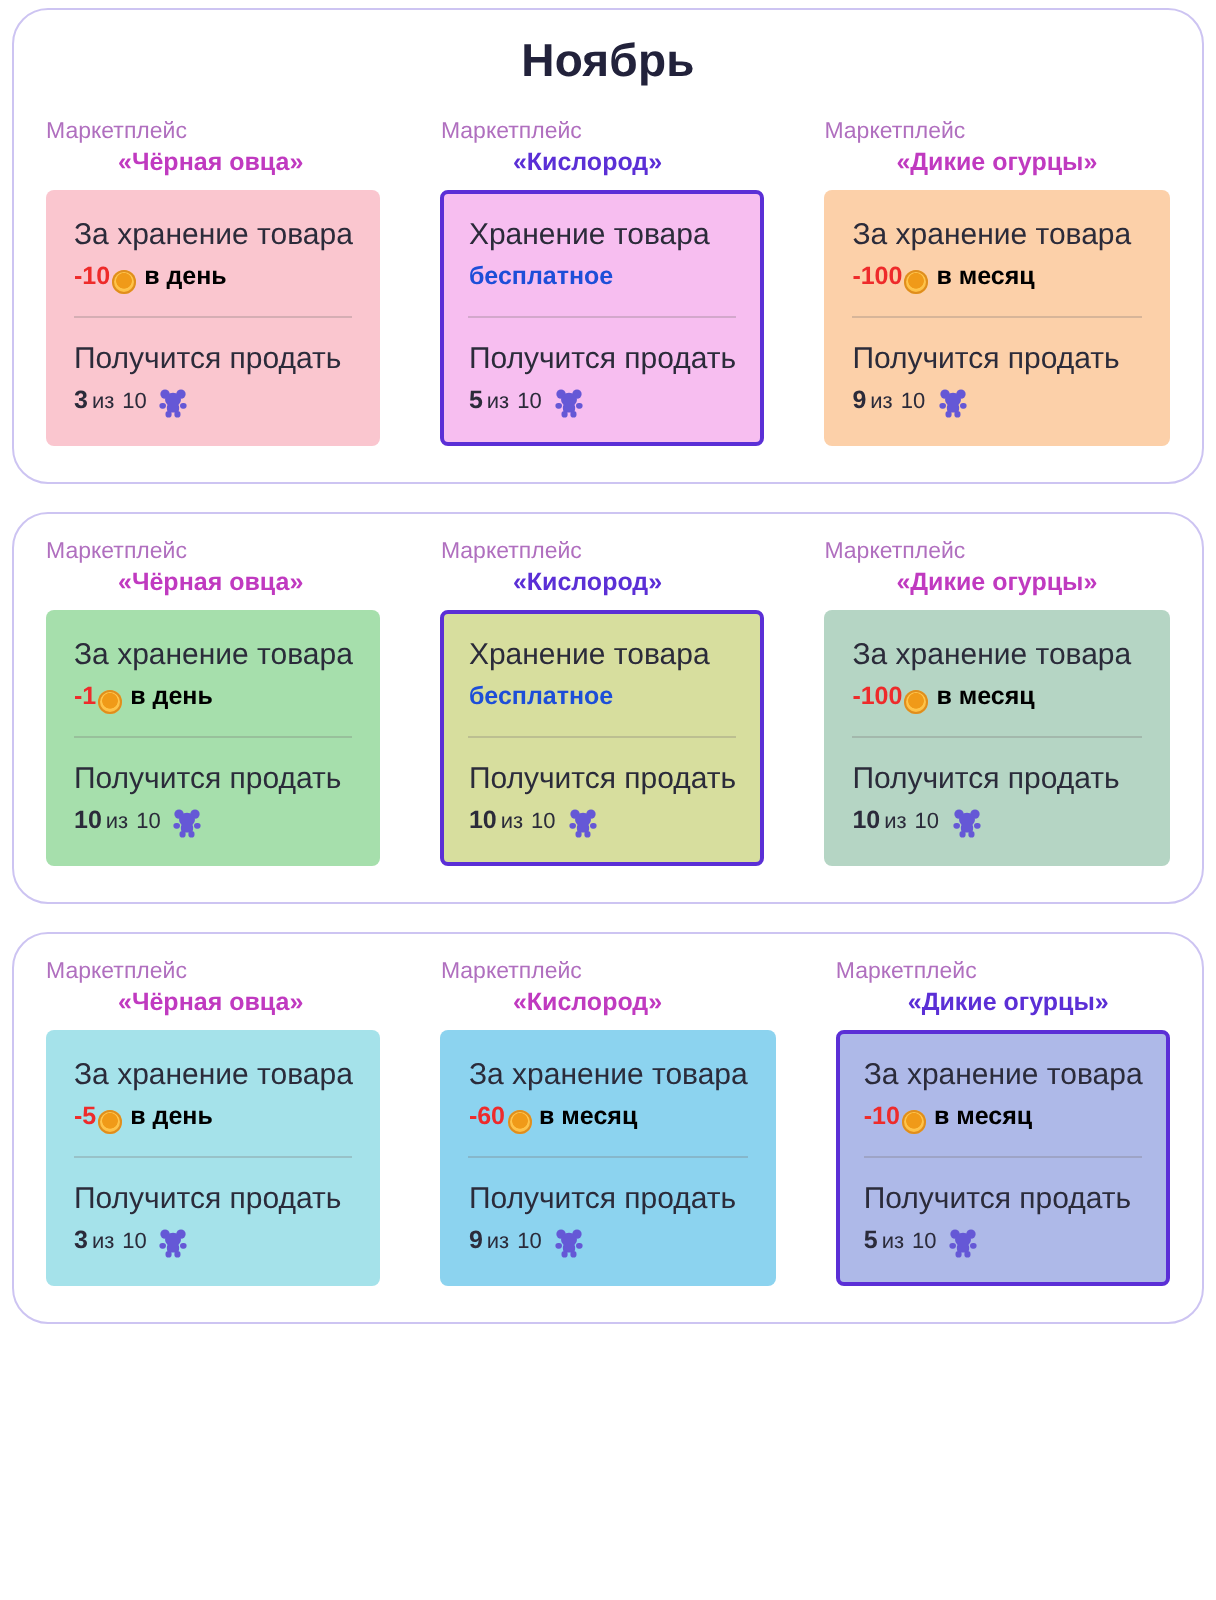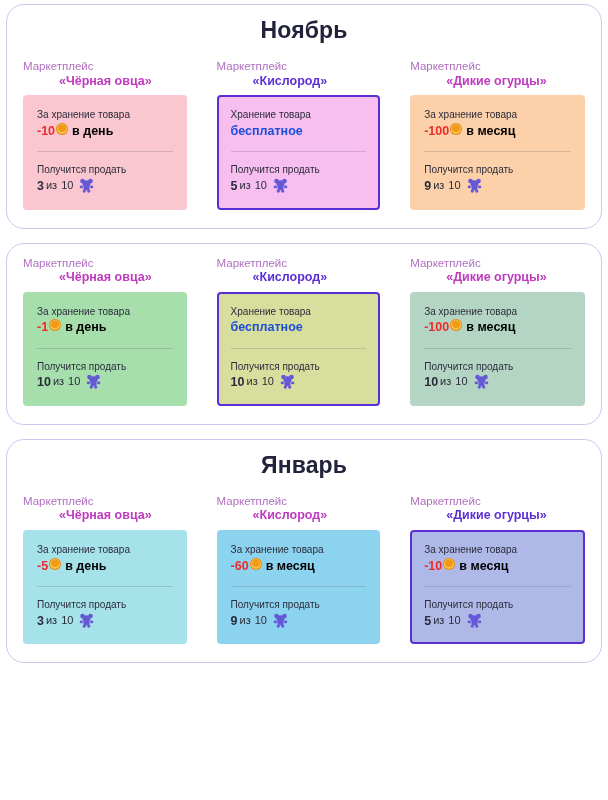--- a/index.html
+++ b/index.html
@@ -82,32 +82,32 @@
     flex-direction: column;
     border: 2.5px solid transparent;
   }
   .card.highlight {
     border-color: #5b2fd6;
   }
 
   .card-block { line-height: 1.38; }
 
   .card-label {
-    font-size: 10px;
+    font-size: 15px;
     color: #2b2b3a;
     display: block;
     white-space: nowrap;
   }
 
   .card-value {
     font-size: 12.5px;
     font-weight: bold;
     color: #2b2b3a;
     display: flex;
-    align-items: flex-start;
+    align-items: flex-end;
     white-space: nowrap;
     margin-top: 1px;
   }
 
   .neg { color: #ee2b2b; font-weight: bold; }
   .unit { color: #000000; font-weight: bold; }
   .free { color: #1d4ed8; font-weight: bold; }
 
   .ratio-num { font-weight: bold; font-size: 12.5px; }
   .ratio-mid { font-weight: normal; font-size: 11px; padding: 0 2px; }
@@ -361,21 +361,20 @@
                     <rect x="17.5" y="24.5" width="6.5" height="7" rx="3"></rect>
                   </g>
                 </svg>
               </span>
             </div>
           </div>
         </div>
       </div>
     </div>
     <div class="panel">
-      <div class="panel-title">Январь</div>
       <div class="cards-row">
         <div class="col">
           <div class="mp-head">
             <span class="mp-kicker">Маркетплейс</span>
             <span class="mp-name" style="color:#c03ac0">«Чёрная овца»</span>
           </div>
           <div class="card" style="background: rgb(165, 226, 234);">
             <div class="card-block">
               <span class="card-label">За хранение товара</span>
               <span class="card-value">

